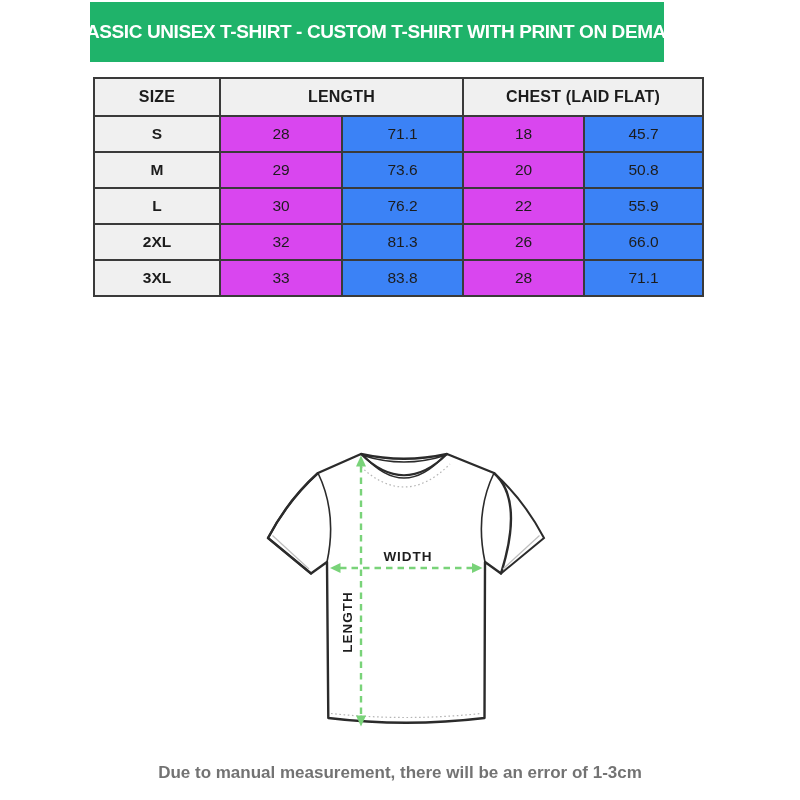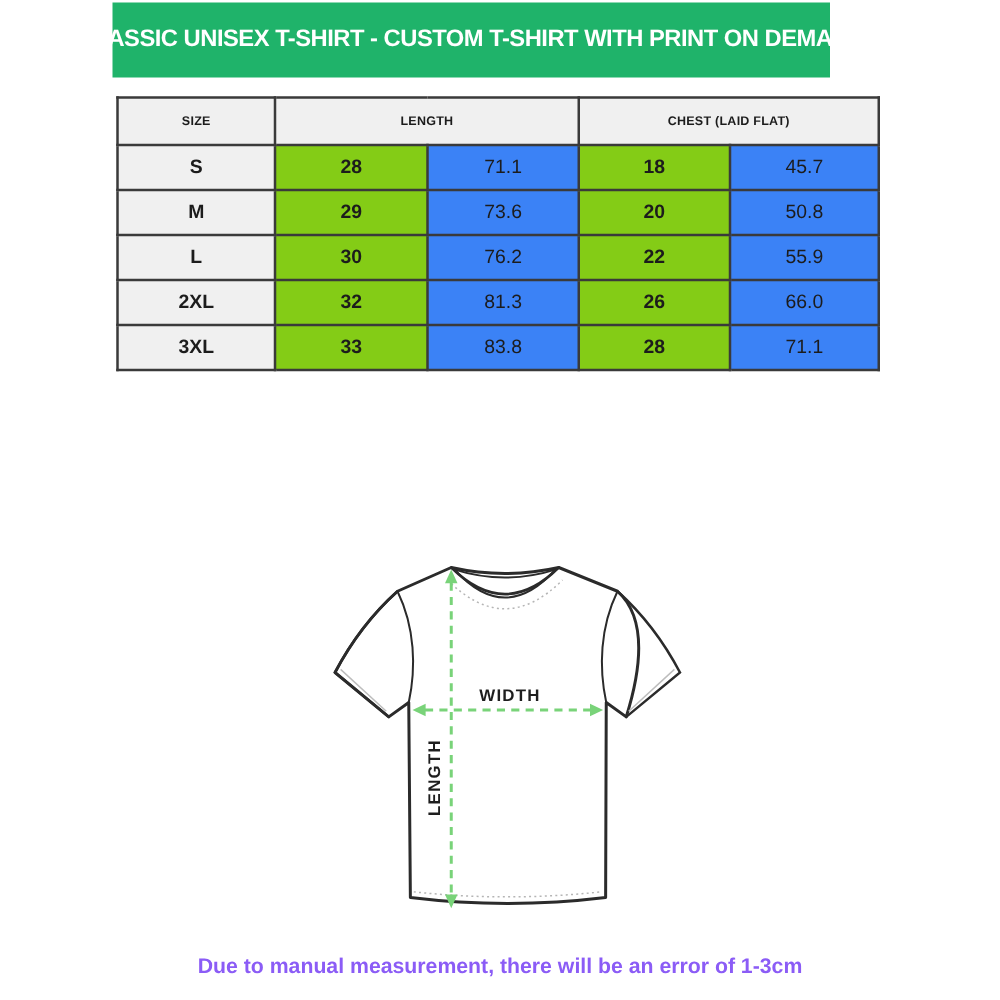--- a/index.html
+++ b/index.html
@@ -19,43 +19,43 @@
   
   .size-table{
     position:absolute;left:93px;top:77px;width:609px;
     border-collapse:collapse;table-layout:fixed;
   }
   .size-table th,.size-table td{
     border:2px solid #3a3a3a;text-align:center;vertical-align:middle;
     padding:0;color:#1c1c1c;
   }
   .size-table th{
-    height:36px;background:#f0f0f0;font-size:10px;font-weight:bold;letter-spacing:0.2px;
+    height:36px;background:#f0f0f0;font-size:16px;font-weight:bold;letter-spacing:0.2px;
   }
   .size-table td{height:34px;font-size:15.5px;}
   .size-table td.col-size{background:#f0f0f0;font-weight:bold;}
-  .size-table td.col-in{background:#84cc16;font-weight:bold;margin-top:44px;}
+  .size-table td.col-in{background:#d946ef;font-weight:normal;margin-top:44px;}
   .size-table td.col-cm{background:#3b82f6;font-weight:normal;}
 
   
   .diagram{position:absolute;left:236px;top:430px;width:340px;height:330px;}
   .diagram svg{display:block;width:100%;height:100%;}
   .outline{fill:#ffffff;stroke:#2b2b2b;stroke-width:2.4;stroke-linejoin:round;}
   .detail{fill:none;stroke:#2b2b2b;stroke-width:2;stroke-linecap:round;}
   .detail-thin{fill:none;stroke:#2b2b2b;stroke-width:1.6;}
   .stitch{fill:none;stroke:#bdbdbd;stroke-width:1.2;}
   .stitch-dot{fill:none;stroke:#b5b5b5;stroke-width:1.2;stroke-dasharray:1.6 2.6;}
   .arrow-line{fill:none;stroke:#79d379;stroke-width:2.4;stroke-dasharray:6.5 5;}
   .arrow-head{fill:#79d379;stroke:none;}
   .dim-label{fill:#1e1e1e;font-family:"Liberation Sans",sans-serif;font-size:13.5px;font-weight:bold;letter-spacing:1px;}
 
   
   .disclaimer{
     position:absolute;left:0;top:763px;width:800px;text-align:center;
-    color:#8b5cf6;font-size:17px;font-weight:bold;
+    color:#737373;font-size:17px;font-weight:bold;
   }
 </style>
 </head>
 <body>
 
 <div id="page">
 
   <div class="banner">
     <span class="banner-title">CLASSIC UNISEX T-SHIRT - CUSTOM T-SHIRT WITH PRINT ON DEMAND</span>
   </div>

